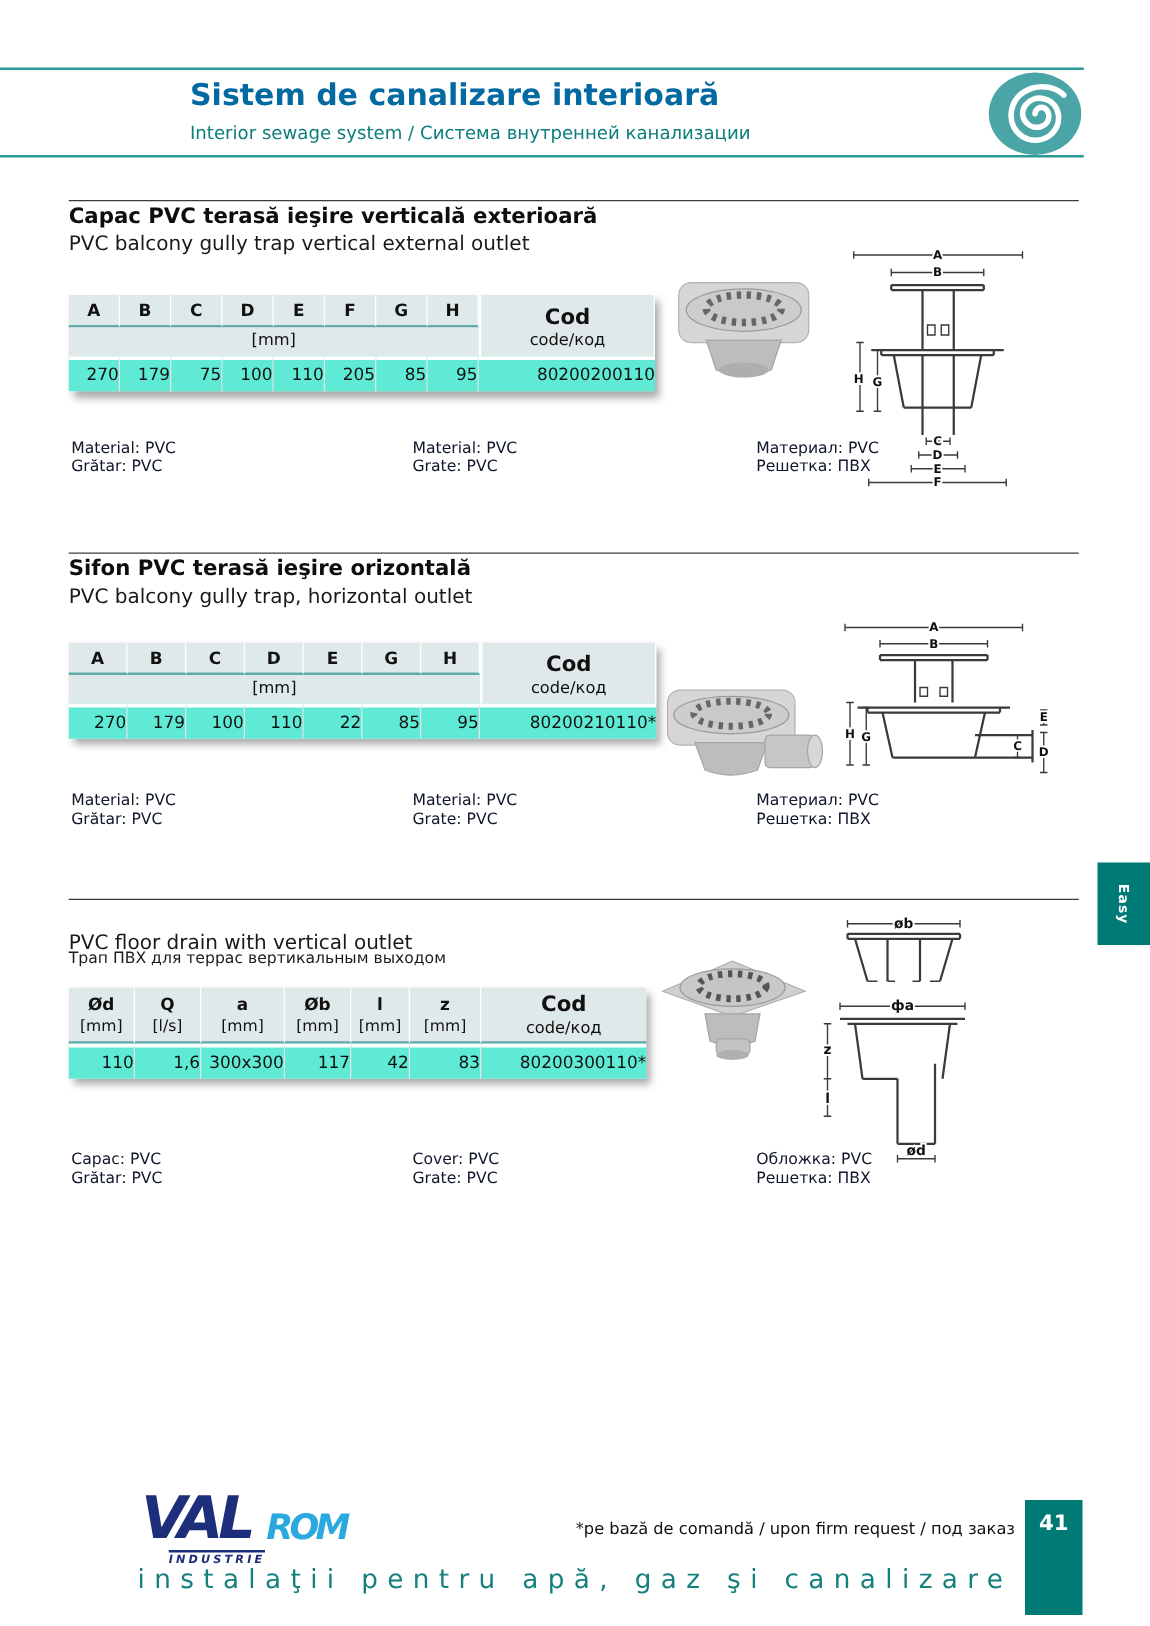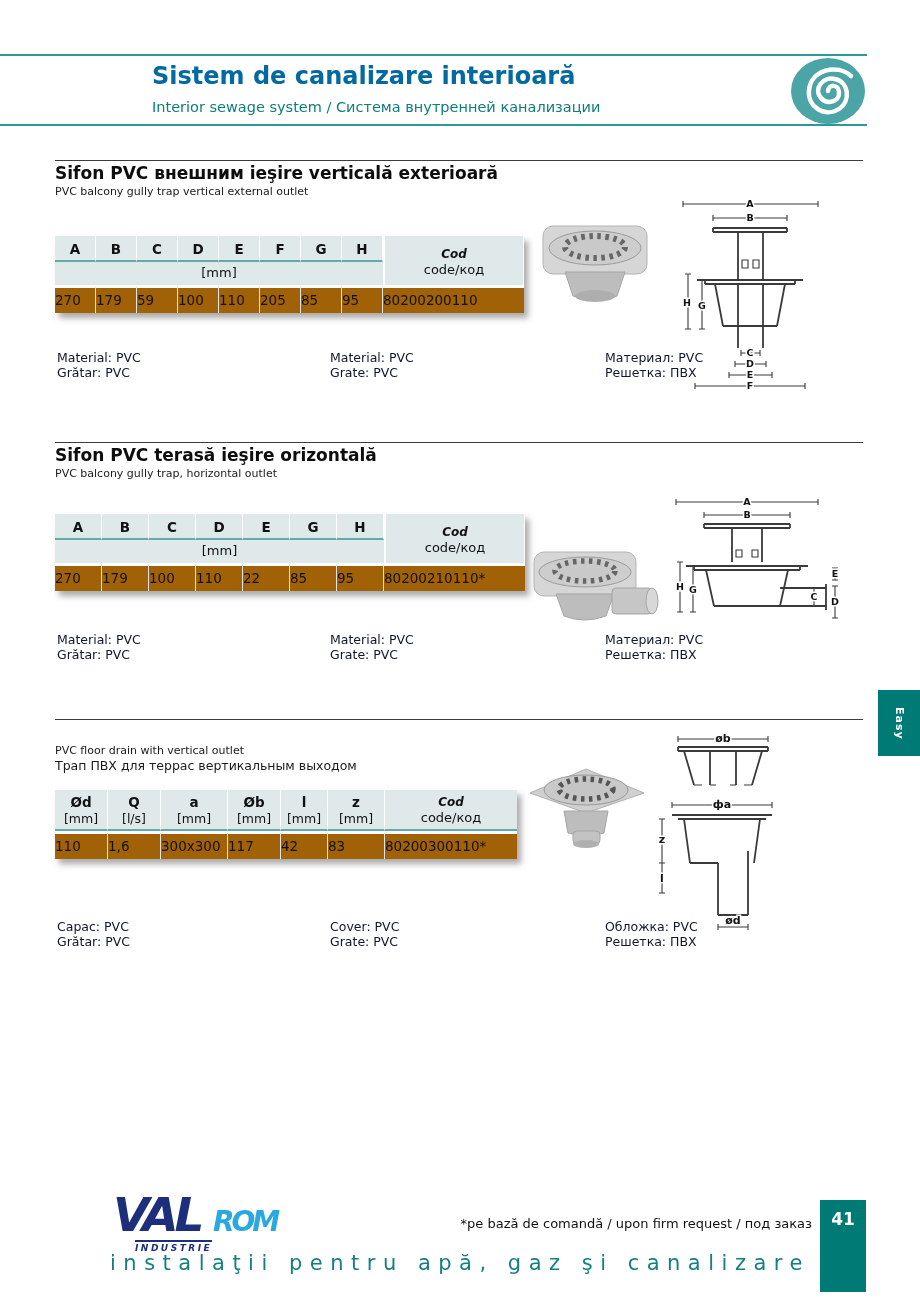--- a/index.html
+++ b/index.html
@@ -10,37 +10,37 @@
   
   .rule-teal{position:absolute;left:0;width:867px;height:2px;background:#2a9997;}
   .header-title{position:absolute;left:152px;top:62px;font-size:24px;font-weight:bold;color:#0369a1;}
   .header-sub{position:absolute;left:152px;top:99px;font-size:14.5px;color:#0d7e7c;}
   .spiral{position:absolute;left:789px;top:57px;}
 
   
   .section{position:absolute;left:0;width:920px;}
   .sec-rule{position:absolute;left:55px;top:0;width:808px;border-top:1.5px solid #3c3c3c;}
   .sec-title{position:absolute;left:55px;top:3px;font-size:17px;font-weight:bold;color:#0d0d0d;}
-  .sec-en{position:absolute;left:55px;top:25px;font-size:11px;color:#1a1a1a;}
+  .sec-en{position:absolute;left:55px;top:25px;font-size:16px;color:#1a1a1a;}
   .sec-ru{position:absolute;left:55px;top:39px;font-size:12.5px;color:#1a1a1a;}
   .mat{position:absolute;font-size:12.5px;line-height:15px;color:#0f172a;}
 
   
   .spec-table{position:absolute;left:55px;border-collapse:separate;border-spacing:0;
               box-shadow:4px 5px 6px rgba(85,85,85,.5);background:#fff;}
   .spec-table th,.spec-table td{padding:0;margin:0;}
   .head-row th{background:#dfe9e9;font-size:13.5px;font-weight:bold;text-align:center;
                padding:5px 0 3px;border-bottom:2px solid #63aba9;border-right:1px solid #fff;}
   .t8 .head-row th{width:40px;} .t7 .head-row th{width:46px;}
   .cod-head{width:138px !important;border-bottom:none !important;border-left:2px solid #fff;
             vertical-align:middle;background:#dfe9e9;}
-  .cod-label{font-weight:bold;font-size:12px;text-align:center;font-style:italic;}
+  .cod-label{font-weight:bold;font-size:17px;text-align:center;}
   .cod-sub{font-weight:normal;font-size:13px;text-align:center;margin-top:1px;}
   .unit-row td{background:#dfe9e9;text-align:center;font-size:13px;font-weight:normal;padding:3px 0 5px;}
-  .data-row td{border-top:3px solid #fff;background:#a16207;text-align:left;font-size:13.5px;
+  .data-row td{border-top:3px solid #fff;background:#5eead4;text-align:right;font-size:13.5px;
                padding:4px 0 5px;border-right:1px solid #e3e3e3;}
   .data-row td:last-child{border-right:none;}
   .head-row3 th{background:#dfe9e9;text-align:center;padding:4px 0 3px;
                 border-bottom:2px solid #63aba9;border-right:1px solid #fff;}
   .head-row3 th:last-child{border-right:none;}
   .h-name{font-weight:bold;font-size:13.5px;}
   .h-unit{font-weight:normal;font-size:12.5px;margin-top:1px;}
 
   
   .tech line,.tech path{stroke:#3a3a3a;stroke-width:1.1;fill:none;}
@@ -78,21 +78,21 @@
   <div class="spiral">
     <svg width="78" height="68" viewBox="0 0 78 68">
       <ellipse cx="39" cy="34" rx="37" ry="33" fill="#4ba4a6"></ellipse>
       <path d="M39 34 c1 -7 10 -7 11 1 c1 10 -12 13 -18 6 c-8 -9 2 -22 14 -19 c14 3 16 22 4 30 c-14 9 -32 -2 -30 -19 c2 -20 28 -27 42 -14" fill="none" stroke="#fff" stroke-width="4.5" stroke-linecap="round"></path>
     </svg>
   </div>
   <div class="rule-teal" style="top:124px"></div>
 
   <div class="section" style="top:160px;height:278px">
     <div class="sec-rule"></div>
-    <div class="sec-title">Sifon PVC внешним ieşire verticală exterioară</div>
+    <div class="sec-title">Capac PVC terasă ieşire verticală exterioară</div>
     <div class="sec-en">PVC balcony gully trap vertical external outlet</div>
 
     <table class="spec-table t8" style="top:76px">
       <tbody>
           <tr class="head-row">
         <th>A</th>
         <th>B</th>
         <th>C</th>
         <th>D</th>
         <th>E</th>
@@ -103,21 +103,21 @@
           <div class="cod-label">Cod</div>
           <div class="cod-sub">code/код</div>
         </th>
       </tr>
       <tr class="unit-row">
             <td colspan="8">[mm]</td>
           </tr>
       <tr class="data-row">
         <td>270</td>
         <td>179</td>
-        <td>59</td>
+        <td>75</td>
         <td>100</td>
         <td>110</td>
         <td>205</td>
         <td>85</td>
         <td>95</td>
         <td>80200200110</td>
       </tr>
     </tbody>
       </table>
 

